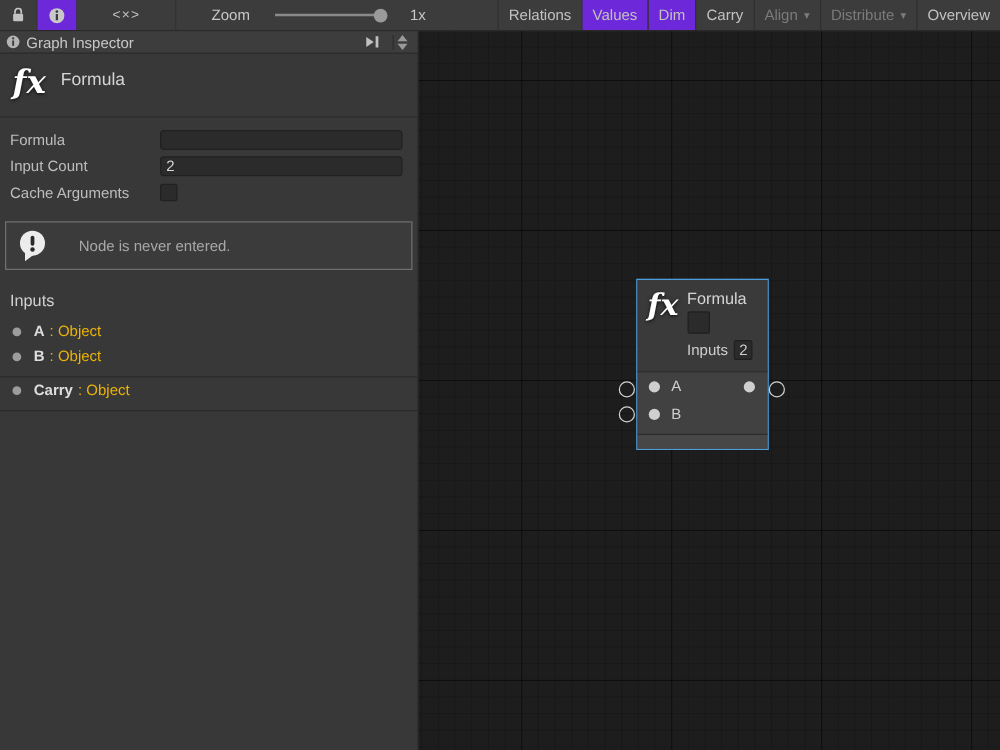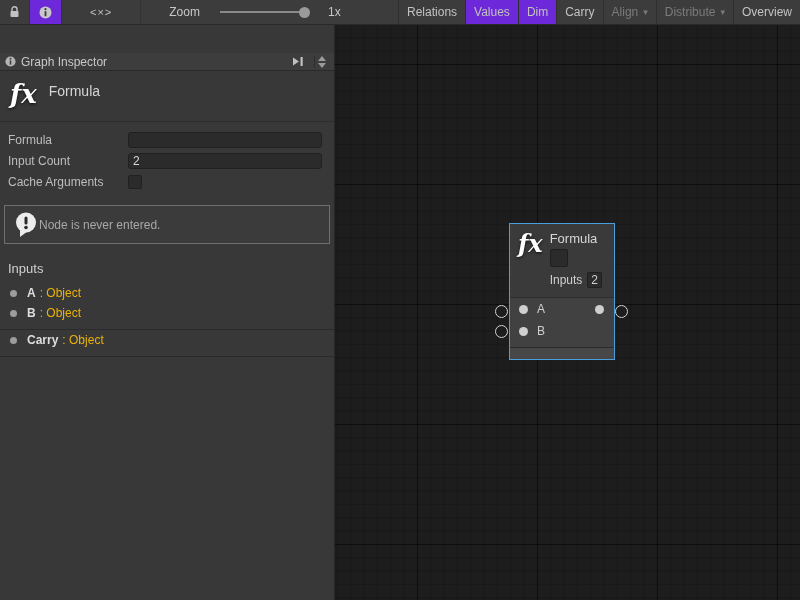--- a/index.html
+++ b/index.html
@@ -41,21 +41,21 @@
   .zoom-handle { position:absolute; right:-2px; top:-4.5px; width:11px; height:11px; border-radius:50%; background:#9a9a9a; }
   .code-icon-text { font-size:11px; color:#c2c2c2; letter-spacing:1px; }
 
   
   .main { flex:1; display:flex; }
 
   
   .inspector { width:335px; background:#383838; border-right:1px solid #262626; display:flex; flex-direction:column; }
   .insp-header {
     height:18px; display:flex; align-items:center; gap:5px; padding:0 5px;
-    background:#3d3d3d; border-bottom:1px solid #2a2a2a; color:#c8c8c8;margin-top:28px;
+    background:#3d3d3d; border-bottom:1px solid #2a2a2a; color:#c8c8c8;
   }
   .insp-header .hdr-spacer { flex:1; }
   .spinner { display:flex; flex-direction:column; gap:2px; padding:0 3px; border-left:1px solid #2e2e2e; margin-left:4px; }
   .tri-up { width:0; height:0; border-left:4px solid transparent; border-right:4px solid transparent; border-bottom:5px solid #9a9a9a; }
   .tri-down { width:0; height:0; border-left:4px solid transparent; border-right:4px solid transparent; border-top:5px solid #9a9a9a; }
 
   .fx-glyph {
     font-family:"DejaVu Serif", serif; font-style:italic; font-weight:bold; color:#fff;
     text-shadow:0 1px 3px rgba(0,0,0,0.8);
   }
@@ -67,21 +67,21 @@
   .field-row { display:flex; align-items:center; height:20px; padding:0 12px 0 8px; margin-bottom:1px; }
   .field-label { width:120px; color:#bdbdbd; }
   .field-input {
     flex:1; height:16px; background:#2b2b2b; border:1px solid #212121; border-radius:3px;
     color:#d8d8d8; font-size:12px; font-family:"Liberation Sans", sans-serif; padding:0 4px; outline:none;
   }
   .checkbox { width:14px; height:14px; background:#2b2b2b; border:1px solid #212121; border-radius:2px; }
 
   .warning-box {
     margin:8px 4px; border:1px solid #6f6f6f; background:#3b3b3b;
-    display:flex; align-items:center; gap:0; padding:5px 8px; min-height:34px;
+    display:flex; align-items:center; gap:24px; padding:5px 8px; min-height:34px;
   }
   .warning-text { color:#a8a8a8; }
 
   .section-header { padding:9px 8px 7px 8px; font-size:13px; color:#d0d0d0; }
   .port-row { display:flex; align-items:center; height:20px; padding-left:10px; gap:10px; }
   .bullet { width:7px; height:7px; border-radius:50%; background:#9c9c9c; flex:0 0 7px; }
   .port-name { font-weight:bold; color:#dedede; }
   .port-type { color:#eab308; margin-left:-6px; }
   .sect-divider { border-bottom:1px solid #2a2a2a; margin-top:6px; }
 

